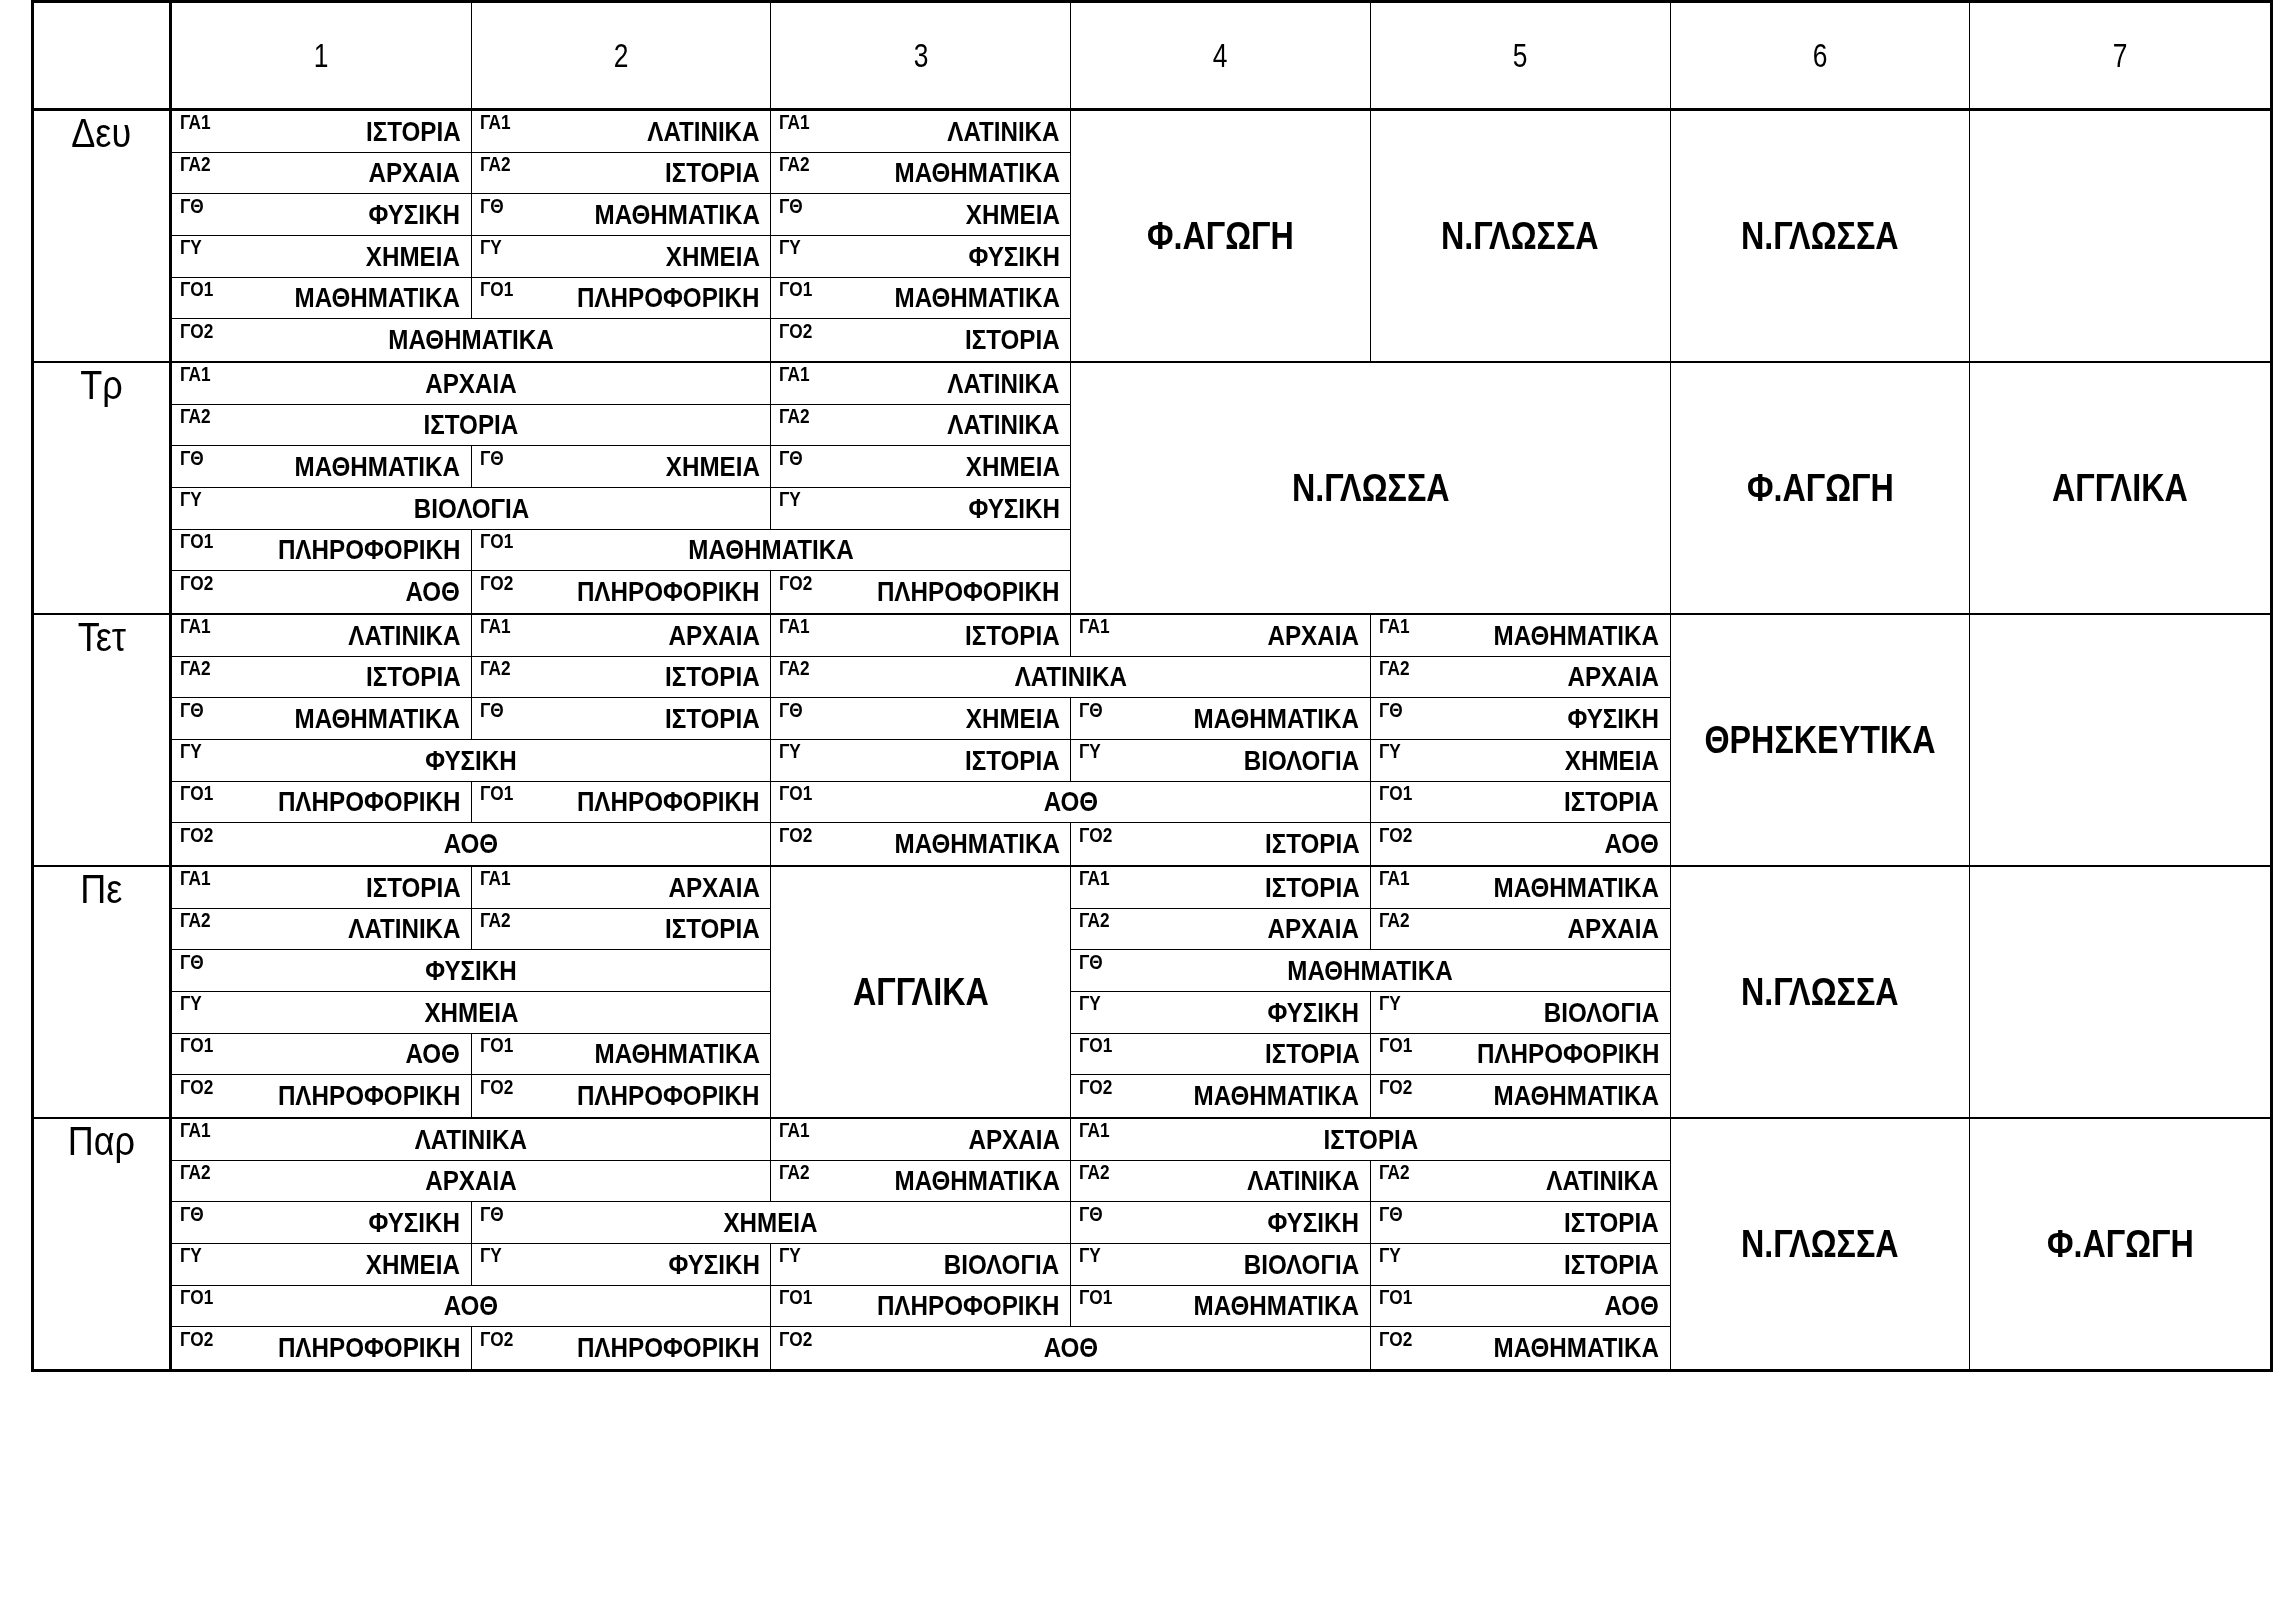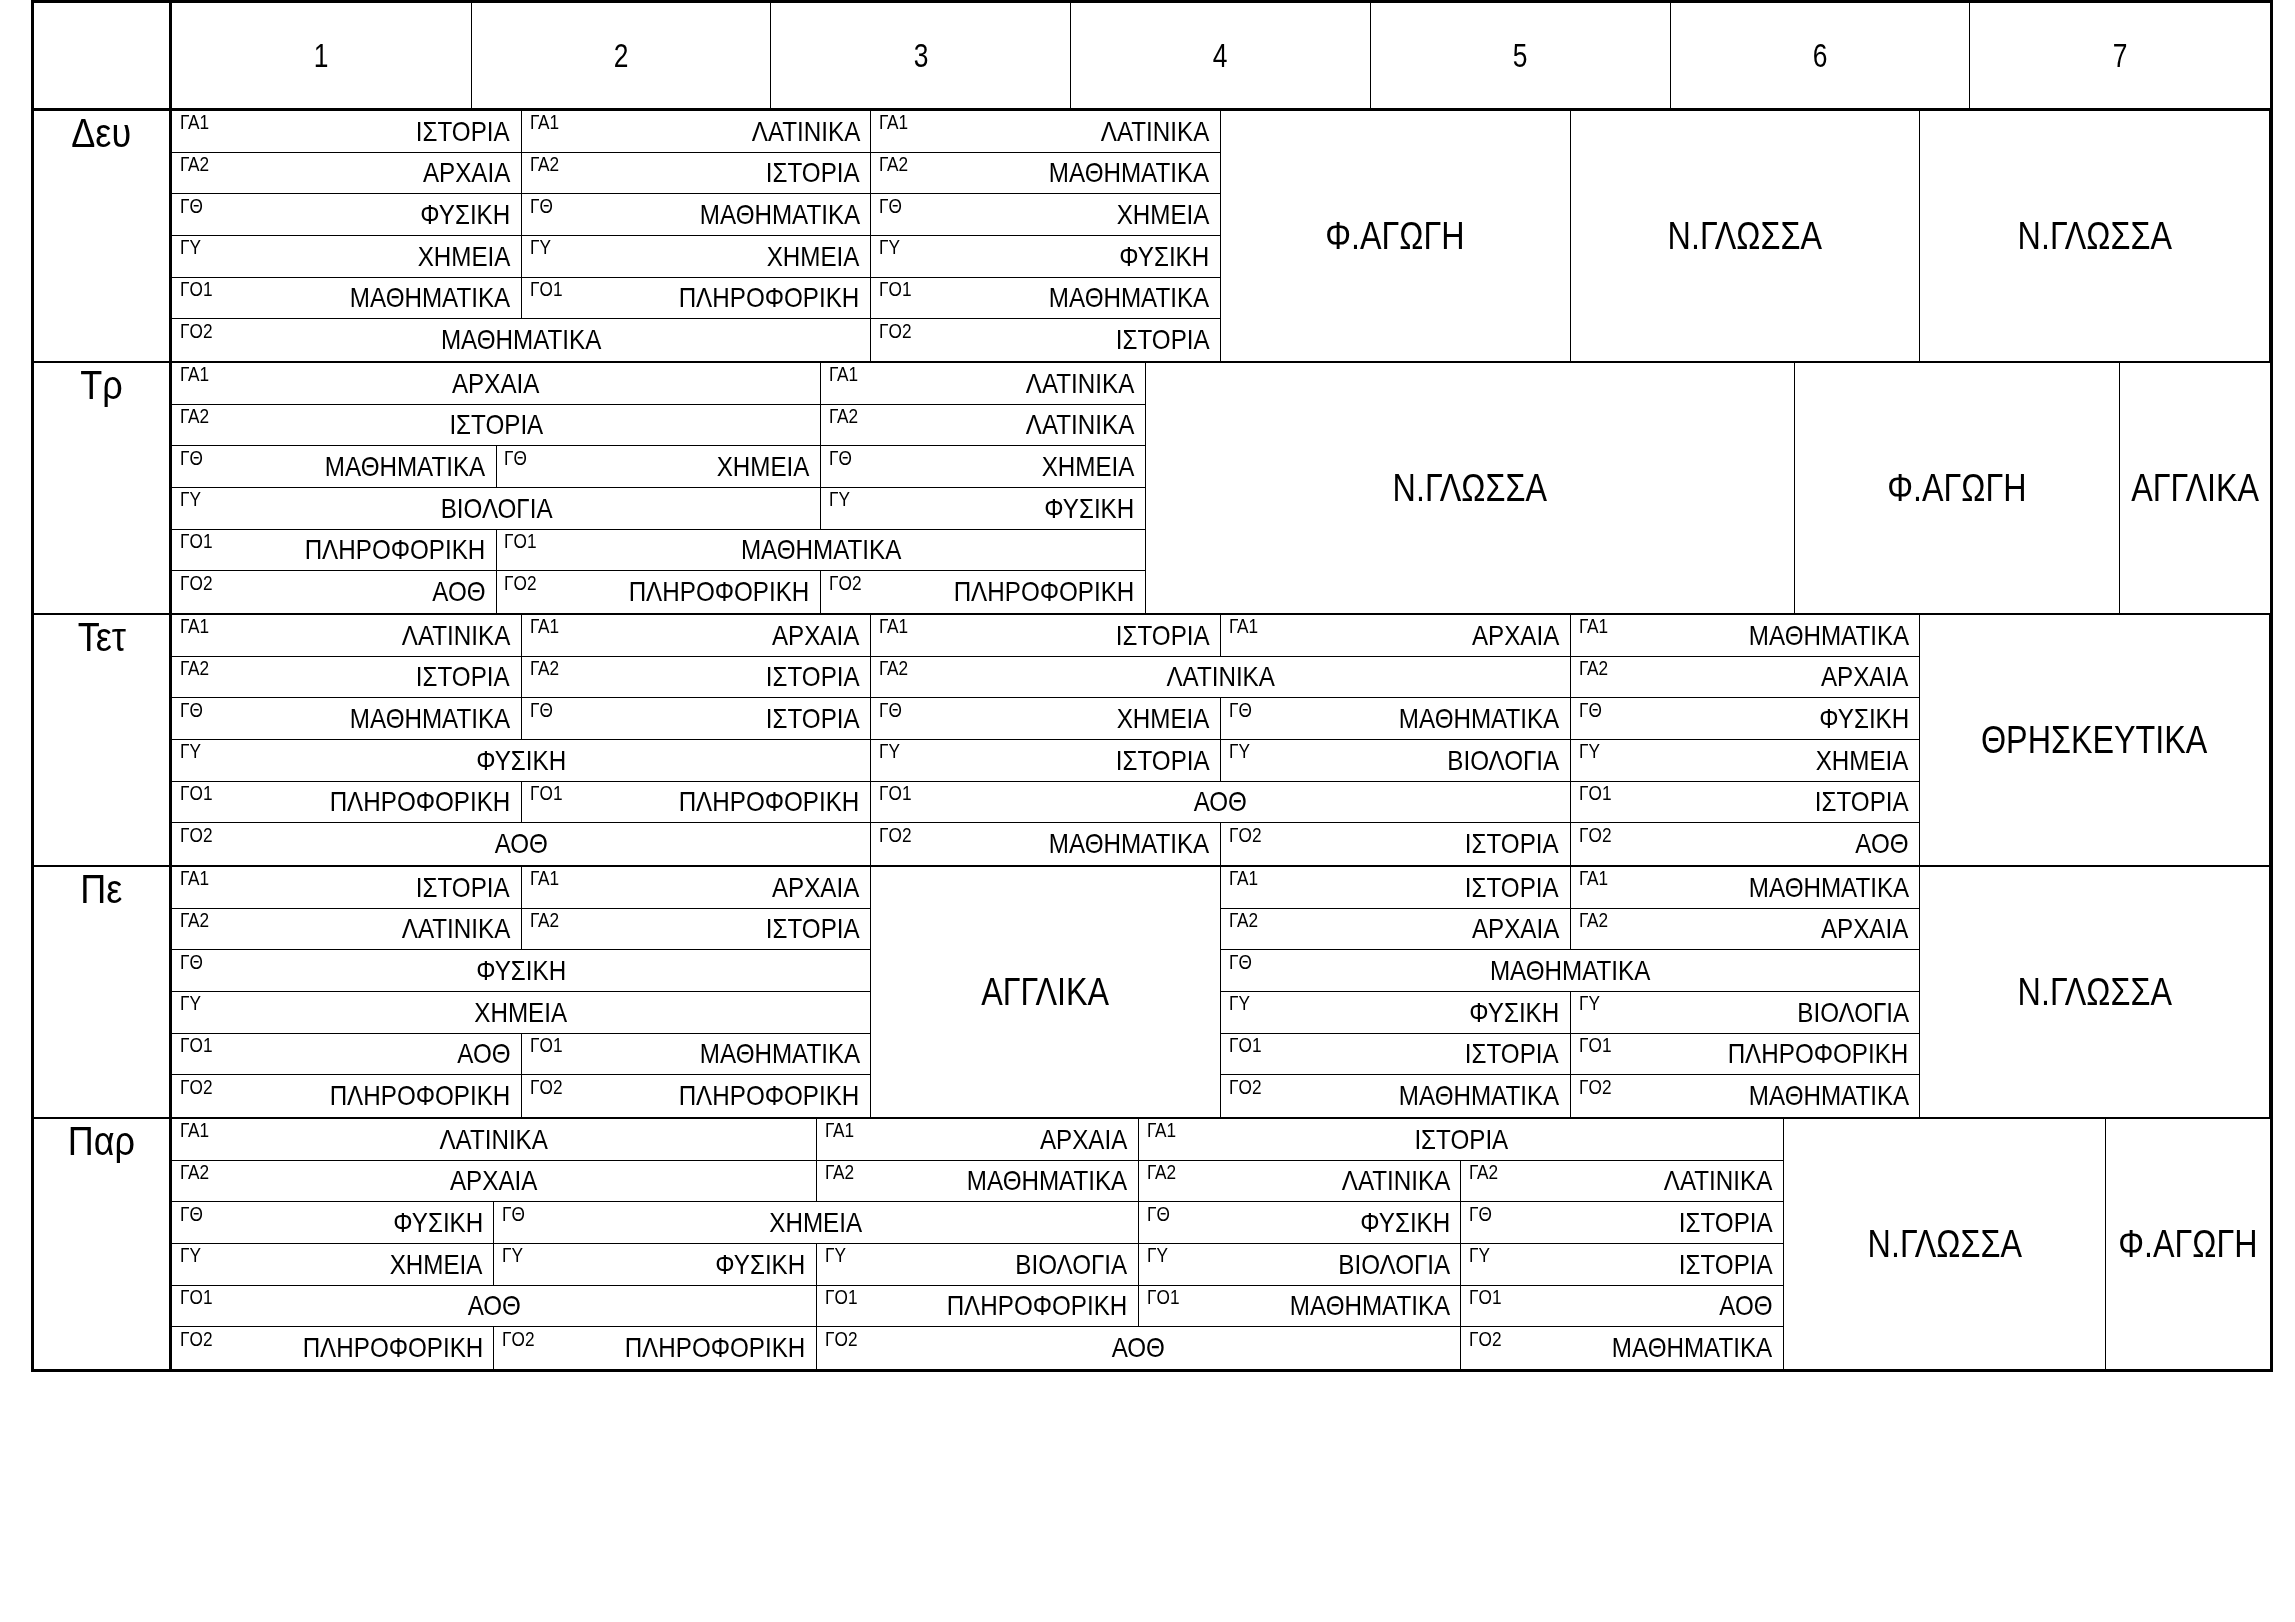--- a/index.html
+++ b/index.html
@@ -55,22 +55,23 @@
 
   .day-cell {
     border-right: 3.3px solid #000;
     display: flex; align-items: flex-start; justify-content: center;
     font-size: 40px;
   }
   .day-cell .tx { display: inline-block; transform: scaleX(0.9); transform-origin: center center; }
 
   .day-grid {
     display: grid;
-    grid-template-columns: repeat(6, 1fr);
+    grid-template-columns: repeat(7, 1fr);
     grid-template-rows: repeat(6, 1fr);
+    font-weight: bold;
   }
 
   .cell {
     position: relative;
     border-right: 1.3px solid #000;
     border-bottom: 1.3px solid #000;
     display: flex; align-items: center;
     min-width: 0; min-height: 0;
   }
   .cell.no-r { border-right: none; }

